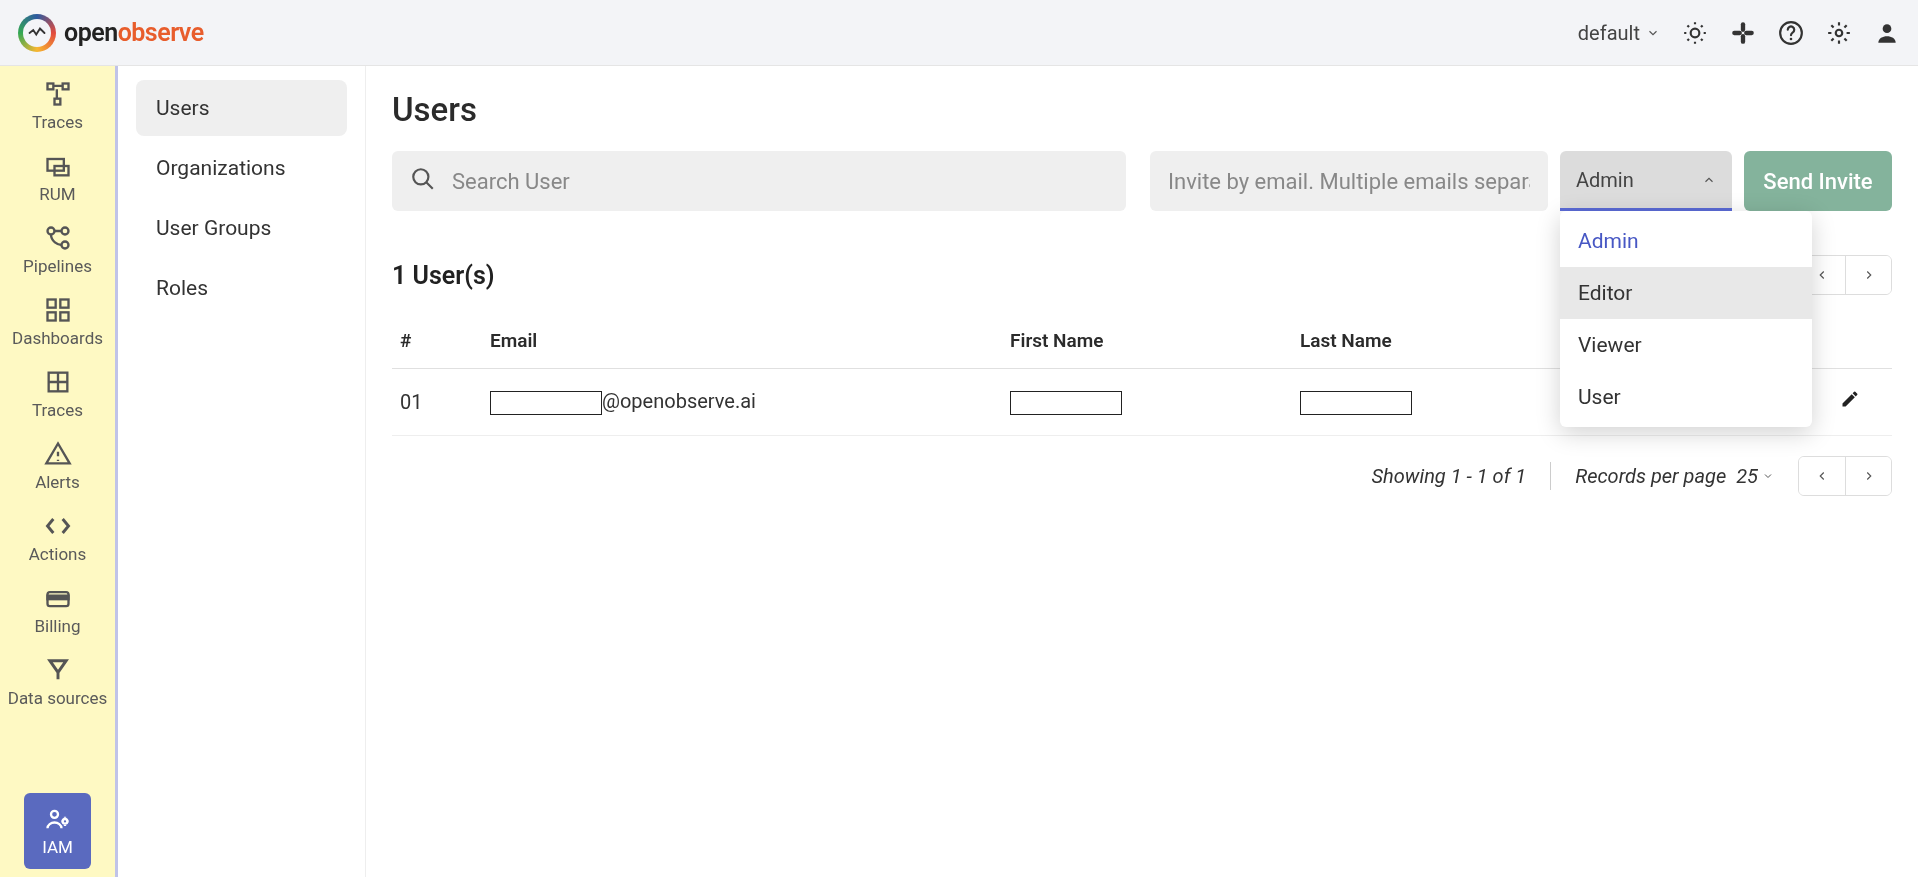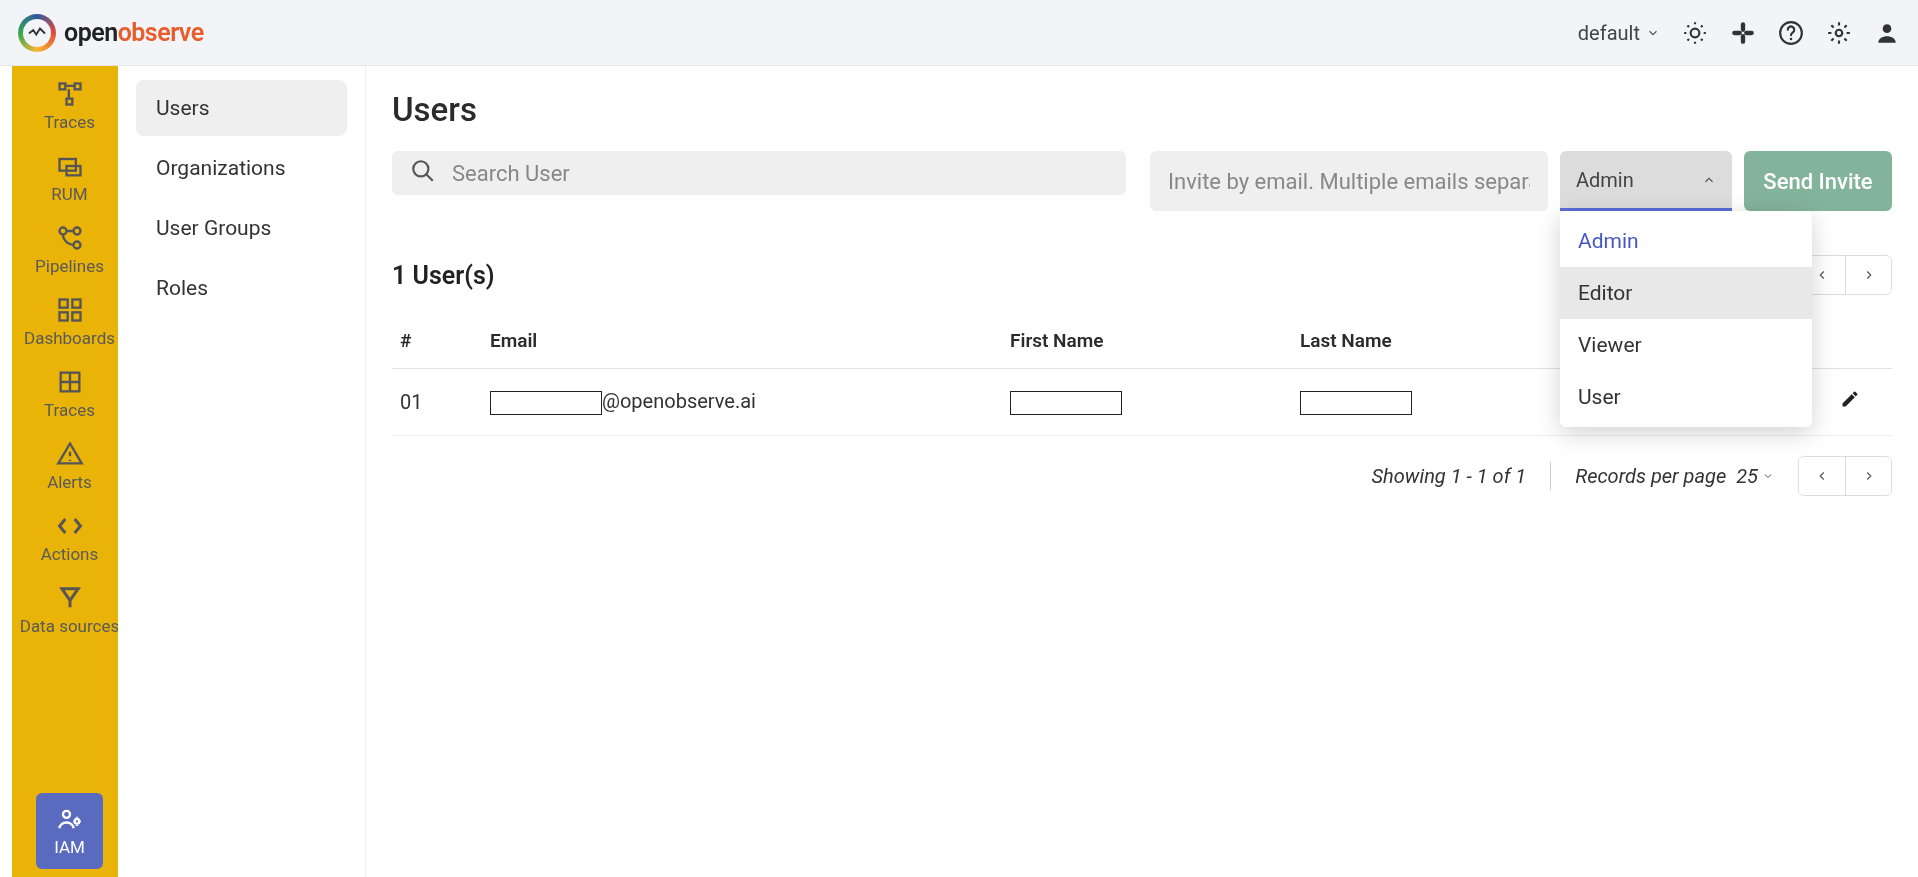--- a/index.html
+++ b/index.html
@@ -12,38 +12,38 @@
 .logo-ring-inner { width: 100%; height: 100%; border-radius: 50%; background: #f3f4f7; display:flex; align-items:center; justify-content:center; }
 .logo-text { font-size: 25px; font-weight: 600; letter-spacing: -0.5px; }
 .logo-text .open { color: #222; }
 .logo-text .observe { color: #e85d2c; }
 .topbar-right { margin-left: auto; display: flex; align-items: center; gap: 22px; }
 .org-select { display: flex; align-items: center; gap: 6px; font-size: 20px; color: #444; cursor: pointer; }
 .top-icon { width: 26px; height: 26px; color: #333; cursor: pointer; display:flex; align-items:center; justify-content:center; }
 .top-icon svg { width: 26px; height: 26px; }
 
 
-.leftnav { position: absolute; top: 66px; left: 12px; width: 118px; bottom: 0; background: #eab308; border-right: 3px solid #c0c3e8; display: flex; flex-direction: column; align-items: center; padding-top: 4px; }
+.leftnav { position: absolute; top: 66px; left: 0; width: 118px; bottom: 0; background: #fef9c3; border-right: 3px solid #c0c3e8; display: flex; flex-direction: column; align-items: center; padding-top: 4px; }
 .leftnav-item { width: 100%; display: flex; flex-direction: column; align-items: center; gap: 4px; padding: 10px 4px; color: #5a5a5a; cursor: pointer; font-size: 17px; }
 .leftnav-item.active { background: #5a6abf; color: #fff; border-radius: 6px; margin: 0 8px 8px 8px; width: auto; padding: 12px 18px; }
 .leftnav-item.active .nav-label { font-size: 17px; }
 .leftnav-item svg { width: 28px; height: 28px; }
 .nav-spacer { flex: 1; }
 
 
 .subnav { position: absolute; top: 66px; left: 118px; width: 248px; bottom: 0; background: #fff; border-right: 1px solid #eee; padding: 14px 18px; }
 .subnav-item { padding: 16px 20px; border-radius: 8px; font-size: 21px; color: #333; cursor: pointer; margin-bottom: 4px; }
 .subnav-item.active { background: #efefef; }
 
 
 .main { position: absolute; top: 66px; left: 366px; right: 0; bottom: 0; padding: 24px 26px; }
 .page-title { font-size: 33px; font-weight: 500; color: #2b2b2b; margin-bottom: 22px; }
 .controls-row { display: flex; gap: 24px; align-items: flex-start; }
 .search-wrap { flex: 1; max-width: 760px; position: relative; }
-.search-input { width: 100%; height: 44px; background: #efefef; border: none; border-radius: 6px; padding: 0 20px 0 60px; font-size: 22px; color: #333; }
+.search-input { width: 100%; height: 60px; background: #efefef; border: none; border-radius: 6px; padding: 0 20px 0 60px; font-size: 22px; color: #333; }
 .search-input::placeholder { color: #888; }
 .search-icon-wrap { position: absolute; left: 18px; top: 50%; transform: translateY(-50%); color: #555; }
 .invite-group { display: flex; align-items: flex-start; gap: 12px; }
 .invite-input { width: 398px; height: 60px; background: #efefef; border: none; border-radius: 6px; padding: 0 18px; font-size: 22px; }
 .invite-input::placeholder { color: #888; }
 .role-select { width: 172px; height: 60px; background: #dcdcdc; border: none; border-bottom: 3px solid #5b6bd6; border-radius: 6px 6px 0 0; padding: 0 16px; font-size: 20px; color: #444; display: flex; align-items: center; justify-content: space-between; cursor: pointer; position: relative; }
 .send-btn { width: 148px; height: 60px; background: #84b39c; color: #fff; border: none; border-radius: 6px; font-size: 22px; font-weight: 500; cursor: pointer; }
 .charge-note { font-size: 17px; color: #8a8a8a; margin-top: 6px; }
 
 
@@ -172,20 +172,27 @@
         <path d="M12 3L2 20h20L12 3z"></path>
         <path d="M12 10v4M12 17v1"></path>
       </svg>
       <span class="nav-label">Alerts</span>
     </div>
   <div class="leftnav-item">
       <svg viewBox="0 0 24 24" stroke="#555" stroke-width="2.5" fill="none">
         <path d="M8 6l-5 6 5 6M16 6l5 6-5 6"></path>
       </svg>
       <span class="nav-label">Actions</span>
+    </div>
+  <div class="leftnav-item">
+      <svg viewBox="0 0 24 24" stroke="#555" stroke-width="2" fill="#555">
+        <rect x="3" y="7" width="18" height="12" rx="2" fill="none"></rect>
+        <rect x="3" y="10" width="18" height="3"></rect>
+      </svg>
+      <span class="nav-label">Billing</span>
     </div>
   <div class="leftnav-item">
       <svg viewBox="0 0 24 24" stroke="#555" stroke-width="2.5" fill="none">
         <path d="M5 4h14L12 14 5 4zM12 14v6"></path>
       </svg>
       <span class="nav-label" style="text-align:center; line-height:1.2;">Data sources</span>
     </div>
   <div class="nav-spacer"></div>
   <div class="leftnav-item active">
       <svg viewBox="0 0 24 24" stroke="#fff" stroke-width="2" fill="none">

